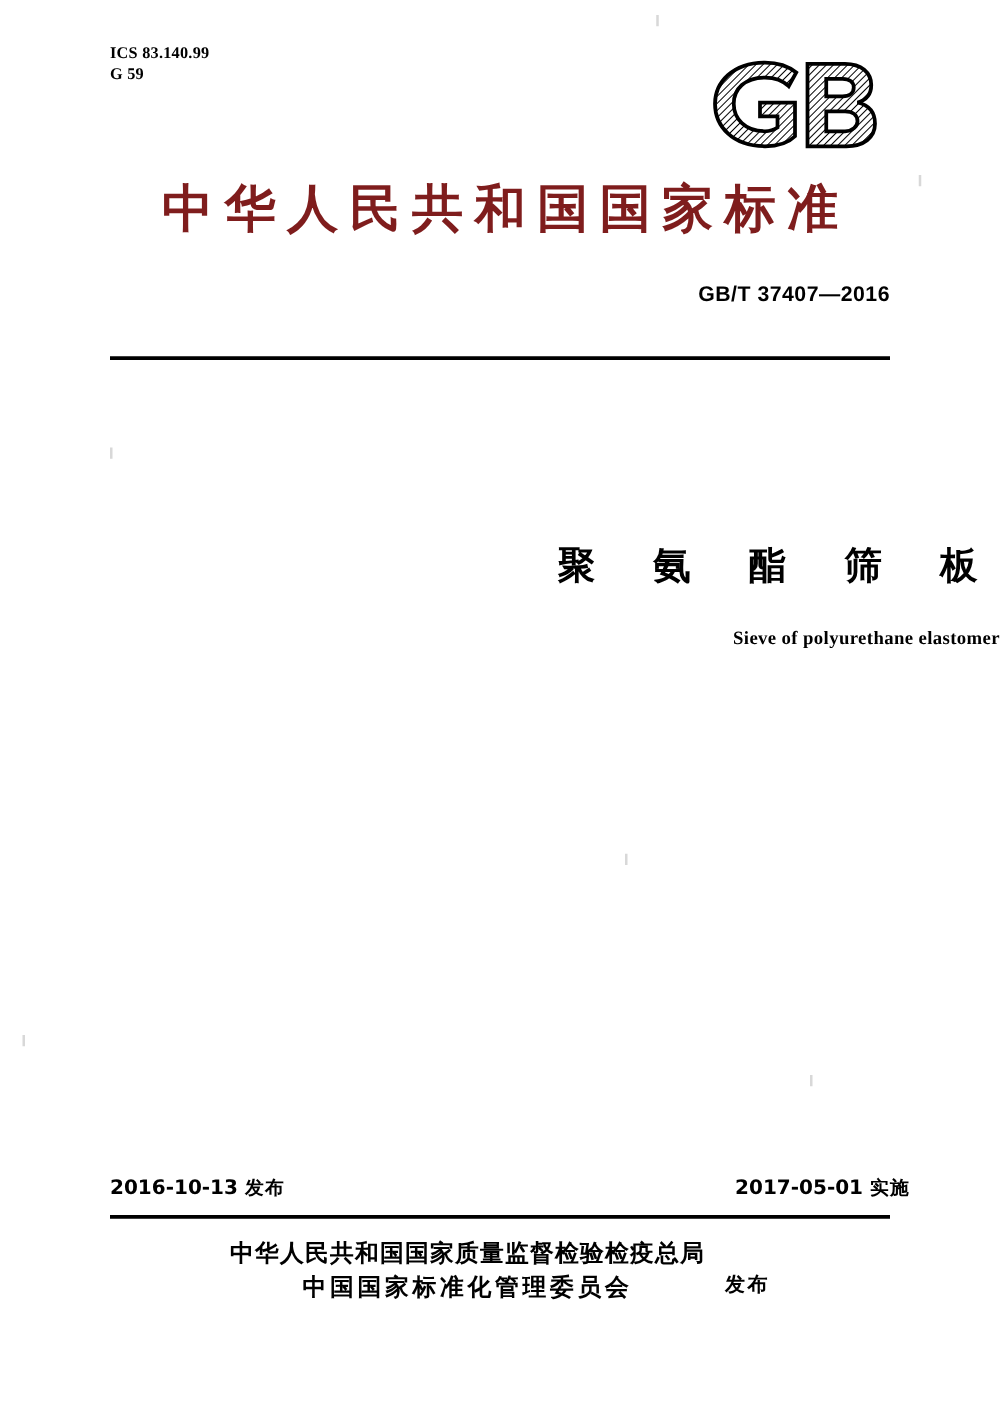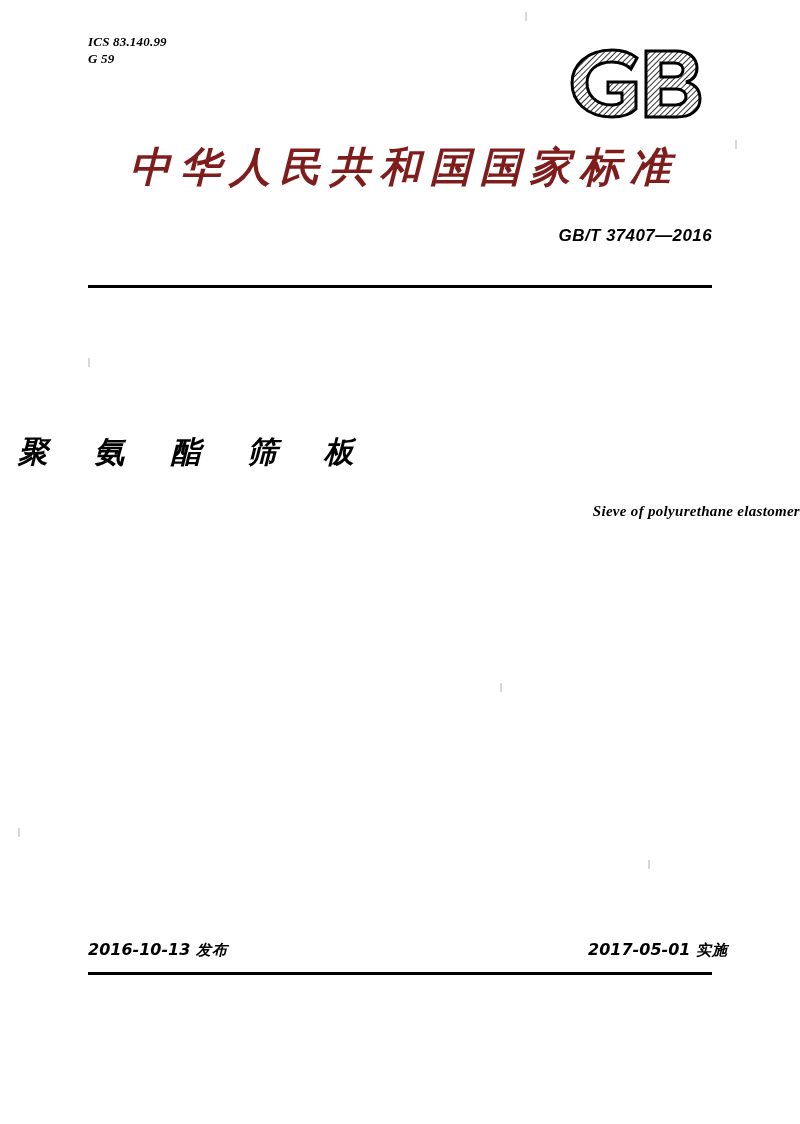--- a/index.html
+++ b/index.html
@@ -14,21 +14,20 @@
     color: #000000;
     position: relative;
     overflow: hidden;
   }
 
   .page {
     position: relative;
     width: 800px;
     height: 1114px;
     box-sizing: border-box;
-    font-style: italic;
   }
 
   
   .ics-block {
     position: absolute;
     left: 88px;
     top: 33px;
     font-family: "Liberation Serif", serif;
     font-weight: bold;
     font-size: 13px;
@@ -94,21 +93,21 @@
     height: 3px;
     background: #000;
   }
 
   
   .subject-cn {
     position: absolute;
     left: 0;
     right: 0;
     top: 432px;
-    text-align: left;
+    text-align: right;
     font-family: "DejaVu Sans", sans-serif;
     font-weight: bold;
     font-size: 30px;
     letter-spacing: 18px;
     text-indent: 18px;
   }
   .subject-en {
     position: absolute;
     left: 0;
     right: 0;
@@ -224,20 +223,27 @@
 
   <div class="date-issue">
     <span>2016-10-13</span>
     <span class="cn">发布</span>
   </div>
   <div class="date-impl">
     <span>2017-05-01</span>
     <span class="cn">实施</span>
   </div>
 
+  <div class="issuer-wrap">
+    <div class="issuer-lines">
+      <div class="line1">中华人民共和国国家质量监督检验检疫总局</div>
+      <div class="line2">中国国家标准化管理委员会</div>
+    </div>
+    <div class="issuer-publish">发布</div>
+  </div>
 
   <div class="speck" style="left:525px; top:12px;"></div>
   <div class="speck" style="left:735px; top:140px;"></div>
   <div class="speck" style="left:88px; top:358px;"></div>
   <div class="speck" style="left:500px; top:683px;"></div>
   <div class="speck" style="left:18px; top:828px;"></div>
   <div class="speck" style="left:648px; top:860px;"></div>
 
 </div>
 

